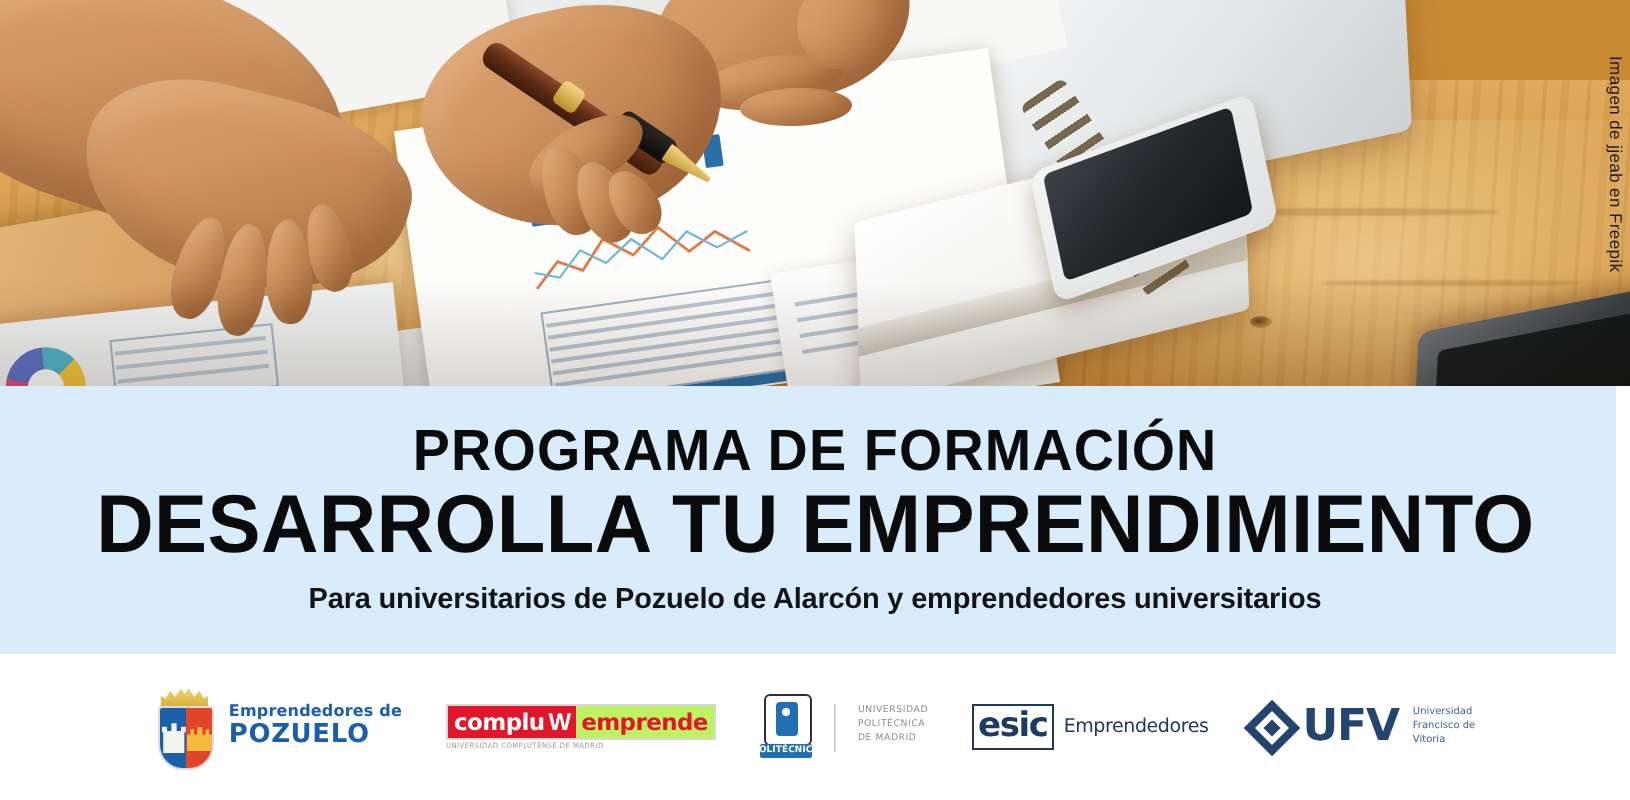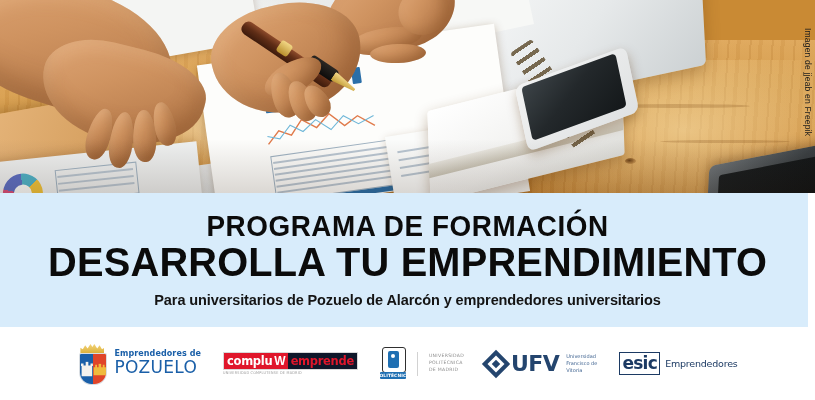--- a/index.html
+++ b/index.html
@@ -402,42 +402,42 @@
     position:absolute; left:50%; top:52%; transform:translate(-50%,-50%);
     width:12px; height:15px; background:#f4f2ee;
     clip-path:polygon(6% 100%,6% 30%,0% 30%,0% 12%,22% 12%,22% 26%,40% 26%,40% 0%,62% 0%,62% 26%,80% 26%,80% 12%,100% 12%,100% 30%,94% 30%,94% 100%);
   }
   .pz-text{ line-height:1.08; }
   .pz-1{
     font-size:8px; font-weight:bold; color:#1a5fa8;
     font-family:"DejaVu Sans",sans-serif; letter-spacing:.1px;
   }
   .pz-2{
-    font-size:17px; font-weight:normal; color:#1a5fa8;
+    font-size:13px; font-weight:bold; color:#1a5fa8;
     font-family:"DejaVu Sans",sans-serif; letter-spacing:.3px; line-height:1.12;
   }
 
   
   .lg-complu{ flex-direction:column; align-items:flex-start; gap:1px; }
   .cmp-box{
     display:flex; align-items:stretch; height:16px;
     border:1px solid #d8d8d8;
   }
   .cmp-a{
     background:#e0162b; color:#ffffff;
     font-size:11.5px; font-weight:bold; font-family:"DejaVu Sans",sans-serif;
     padding:0 2px 0 3px; display:flex; align-items:center; letter-spacing:-.3px;
   }
   .cmp-w{
     background:#e0162b; color:#ffffff;
     font-size:12px; font-weight:bold; display:flex; align-items:center;
     padding-right:2px;
   }
   .cmp-b{
-    background:#0f172a; color:#e0162b;
+    background:#bef264; color:#e0162b;
     font-size:11.5px; font-weight:bold; font-family:"DejaVu Sans",sans-serif;
     padding:0 3px; display:flex; align-items:center; letter-spacing:-.3px;
   }
   .cmp-sub{
     font-size:3.4px; color:#9a9a9a; letter-spacing:.25px;
     font-family:"DejaVu Sans",sans-serif; white-space:nowrap;
     transform:scaleY(1.1);
   }
 
   
@@ -667,31 +667,31 @@
         <div class="upm-bar">POLITÉCNICA</div>
       </div>
       <div class="upm-rule"></div>
       <div class="upm-txt">
         <div>UNIVERSIDAD</div>
         <div>POLITÉCNICA</div>
         <div>DE MADRID</div>
       </div>
     </div>
 
+    <div class="logo lg-esic">
+      <div class="esic-mark">
+        <span class="esic-word">esic</span>
+      </div>
+      <span class="esic-sub">Emprendedores</span>
+    </div>
+
     <div class="logo lg-ufv">
       <div class="ufv-dia"></div>
       <div class="ufv-word">UFV</div>
       <div class="ufv-txt">
         <div>Universidad</div>
         <div>Francisco de</div>
         <div>Vitoria</div>
       </div>
     </div>
 
-    <div class="logo lg-esic">
-      <div class="esic-mark">
-        <span class="esic-word">esic</span>
-      </div>
-      <span class="esic-sub">Emprendedores</span>
-    </div>
-
   </div>
 </div>
 
 </body></html>

